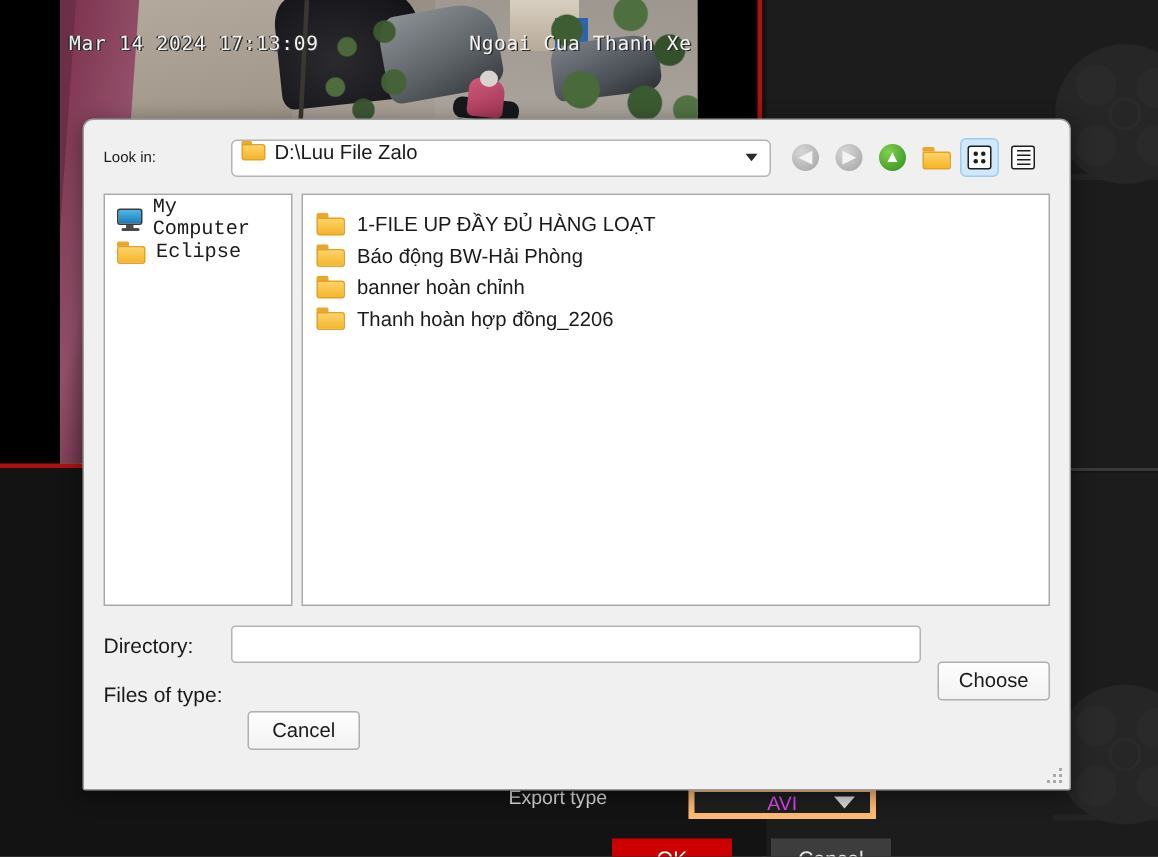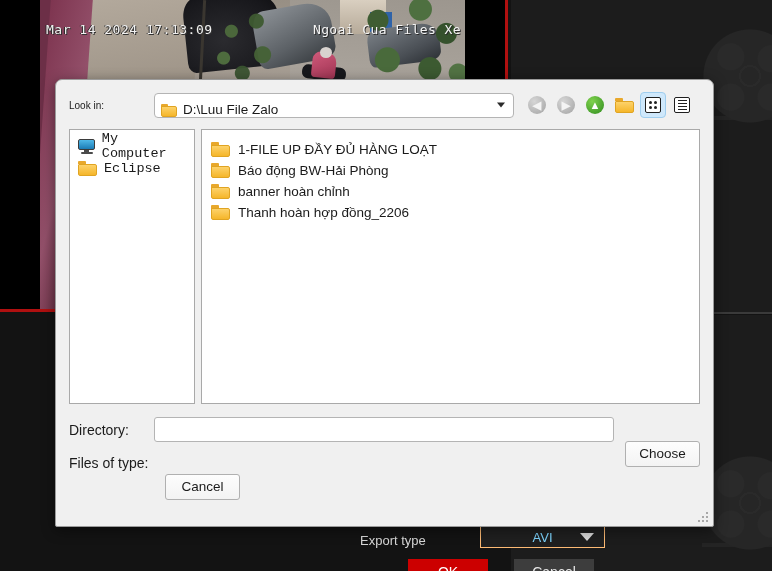--- a/index.html
+++ b/index.html
@@ -172,31 +172,31 @@
   .cell.tr::before { top: 116px; }
   .cell.br::before { top: 228px; }
 
   .bg-divider-h {
     position: absolute; left: 511px; top: 312px; width: 261px; height: 2px;
     background: #3a3a3a;
   }
 
   
   .export-row {
-    position: absolute; left: 360px; top: 524px; width: 250px; height: 24px;
-    display: flex; align-items: flex-end;
+    position: absolute; left: 339px; top: 524px; width: 250px; height: 24px;
+    display: flex; align-items: flex-start;
   }
   .export-label {
     color: #d8d8d8; font-size: 13px; width: 120px;
   }
   .export-combo {
     width: 125px; height: 22px; background: #1f1f1f;
-    border: 1px solid #fdba74;
+    border: 4px solid #fdba74;
     display: flex; align-items: center; justify-content: center;
-    position: relative; color: #7dd3fc; font-size: 13px;
+    position: relative; color: #d946ef; font-size: 13px;
   }
   .export-combo .arrow {
     position: absolute; right: 10px; top: 50%; transform: translateY(-50%);
     width: 0; height: 0; border-left: 7px solid transparent;
     border-right: 7px solid transparent; border-top: 8px solid #d9d9d9;
   }
   .okrow {
     position: absolute; left: 408px; top: 559px; width: 200px; height: 22px;
     display: flex; gap: 26px;
   }
@@ -249,21 +249,21 @@
   }
   .tbtn.close { width: 46px; font-size: 16px; }
 
   .dbody { padding: 12px 13px 0 13px; }
 
   .row-lookin { display: flex; align-items: center; height: 26px; }
   .lbl-lookin { width: 85px; font-size: 10px; }
   .combo {
     flex: 0 0 360px; height: 25px; background: #fff;
     border: 1px solid #b4b4b4; border-radius: 4px;
-    display: flex; align-items: flex-end; padding: 0 6px;
+    display: flex; align-items: flex-start; padding: 0 6px;
     position: relative;
   }
   .combo .folder-ico { margin-right: 6px; }
   .combo-text { font-size: 13.5px; }
   .combo .caret {
     position: absolute; right: 8px; top: 50%; transform: translateY(-50%);
     width: 0; height: 0; border-left: 4px solid transparent;
     border-right: 4px solid transparent; border-top: 5px solid #2a2a2a;
   }
   .toolbar {
@@ -429,21 +429,21 @@
           <div class="v-green-r"></div>
           <div class="v-moto">
             <div class="v-moto-body"></div>
             <div class="v-moto-rider"></div>
             <div class="v-moto-helmet"></div>
             <div class="v-moto-w1"></div>
             <div class="v-moto-w2"></div>
           </div>
         </div>
         <div class="v-ts">Mar 14 2024 17:13:09</div>
-        <div class="v-cam">Ngoai Cua Files Xe</div>
+        <div class="v-cam">Ngoai Cua Thanh Xe</div>
         <div class="v-chan">13</div>
       </div>
     </div>
 
     <div class="export-row">
       <div class="export-label">Export type</div>
       <div class="export-combo">
         <span>AVI</span>
         <span class="arrow"></span>
       </div>

